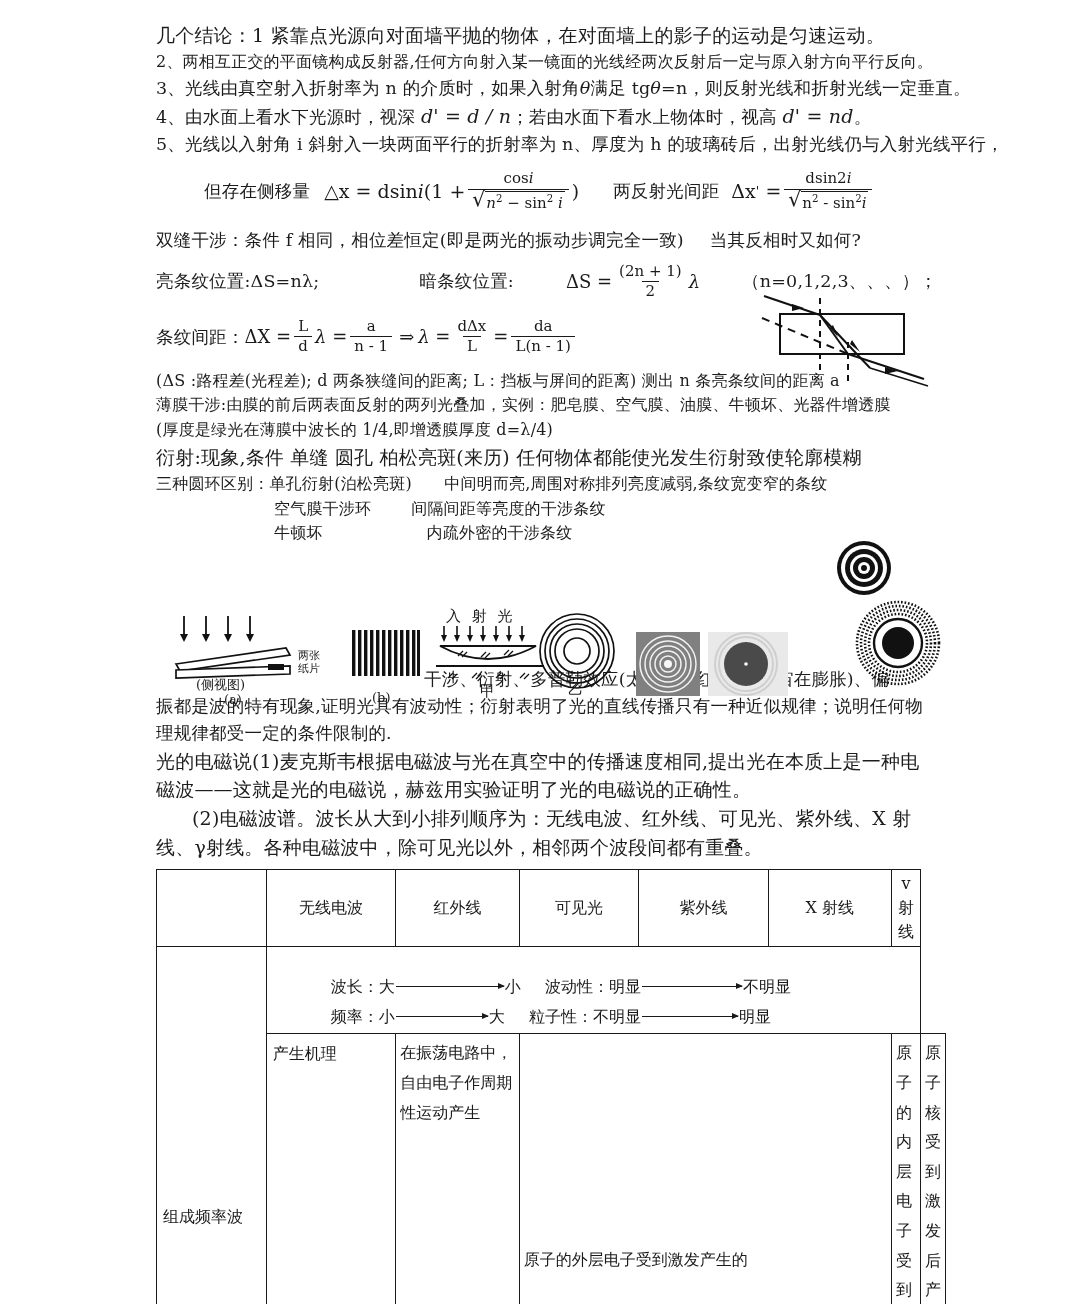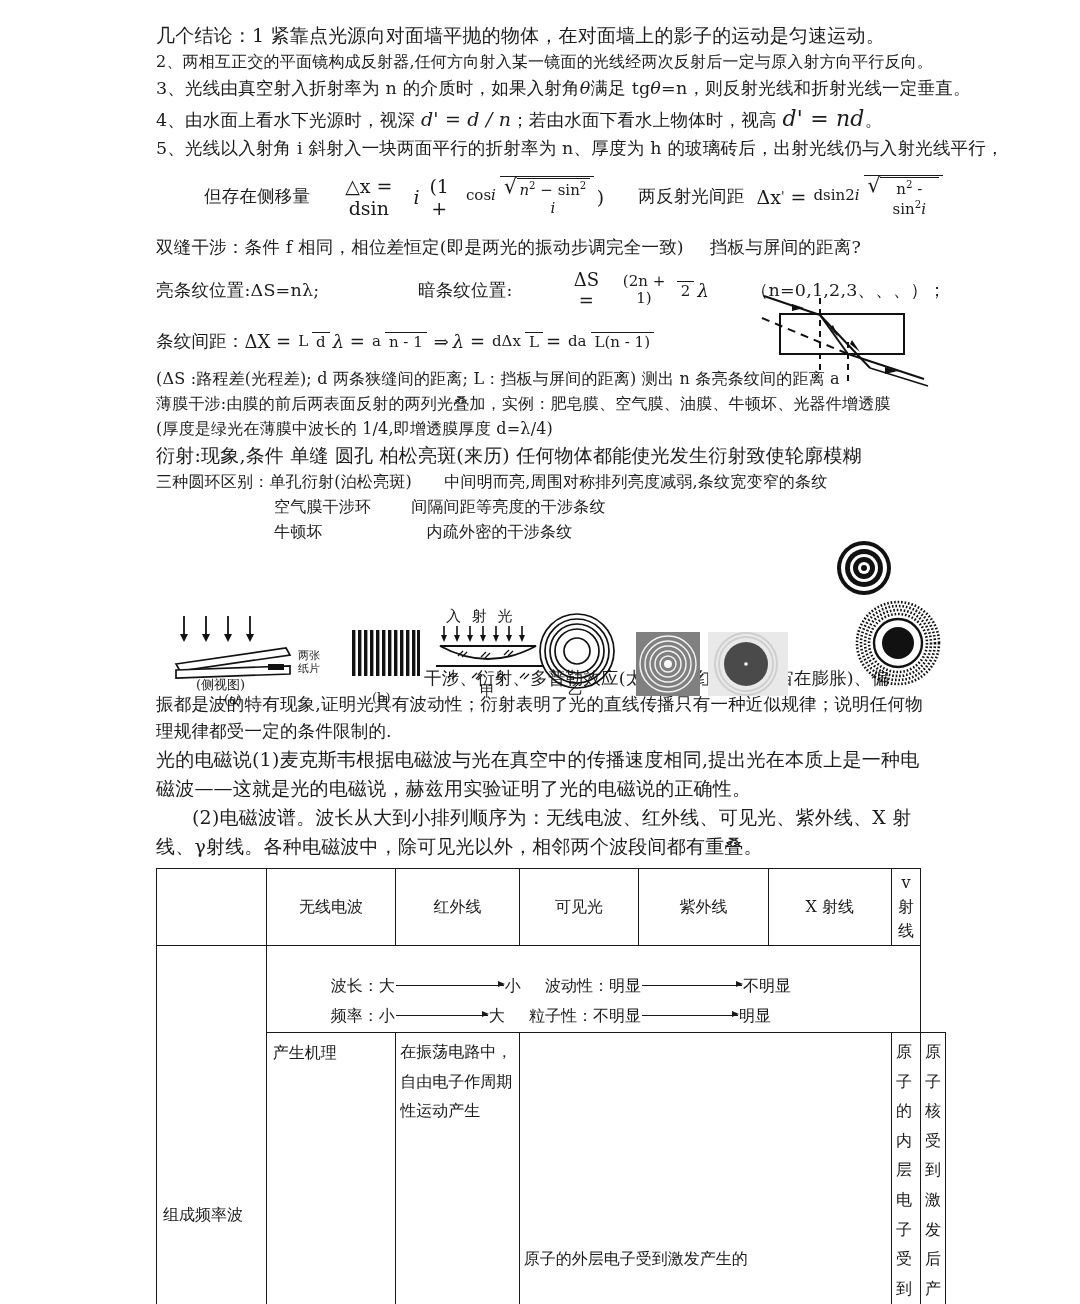--- a/index.html
+++ b/index.html
@@ -41,21 +41,21 @@
   
   .mrow {
     display: inline-flex;
     align-items: center;
     vertical-align: middle;
     font-family: "DejaVu Serif", "Liberation Serif", serif;
     text-align: center;
   }
   .frac {
     display: inline-flex;
-    flex-direction: row;
+    flex-direction: column;
     align-items: center;
     vertical-align: middle;
     margin: 0 3px;
     font-size: 15px;
     line-height: 1.15;
   }
   .frac .num { padding: 0 4px 1px 4px; }
   .frac .den { padding: 1px 4px 0 4px; border-top: 1.3px solid #1a1a1a; }
   .it { font-style: italic; }
   .sup { font-size: 0.68em; vertical-align: super; }
@@ -106,21 +106,21 @@
 
 <div class="page">
 <div class="content">
 
   <div class="ln big">几个结论：1 紧靠点光源向对面墙平抛的物体，在对面墙上的影子的运动是匀速运动。</div>
 
   <div class="ln small blk">2、两相互正交的平面镜构成反射器,任何方向射入某一镜面的光线经两次反射后一定与原入射方向平行反向。</div>
 
   <div class="ln blk"><span>3、光线由真空射入折射率为 n 的介质时，如果入射角</span><span class="it">θ</span><span>满足 tg</span><span class="it">θ</span><span>=n，则反射光线和折射光线一定垂直。</span></div>
 
-  <div class="ln blk"><span>4、由水面上看水下光源时，视深 </span><span class="it" style="font-size:19px">d' = d / n</span><span>；若由水面下看水上物体时，视高 </span><span class="it" style="font-size:22px">d' = nd</span><span>。</span></div>
+  <div class="ln blk"><span>4、由水面上看水下光源时，视深 </span><span class="it" style="font-size:19px">d' = d / n</span><span>；若由水面下看水上物体时，视高 </span><span class="it" style="font-size:19px">d' = nd</span><span>。</span></div>
 
   <div class="ln blk">5、光线以入射角 i 斜射入一块两面平行的折射率为 n、厚度为 h 的玻璃砖后，出射光线仍与入射光线平行，</div>
 
   <div style="height:14px"></div>
   <div style="display:flex; align-items:center; padding-left:34px;">
     <span class="ln" style="margin-right:14px"></span>
     <span class="ln" style="margin-right:14px">但存在侧移量</span>
     <span class="mrow" style="font-size:19px">
       <span>△x = dsin</span>
           <span class="it">i</span>
@@ -145,21 +145,21 @@
           <span class="rad">
                 <span class="sign">√</span>
                 <span class="body"><span>n</span><span class="sup">2</span> <span>- sin</span><span class="sup">2</span><span class="it">i</span></span>
               </span>
         </span>
       </span>
     </span>
   </div>
 
   <div style="height:16px"></div>
-  <div class="ln"><span>双缝干涉：条件 f 相同，相位差恒定(即是两光的振动步调完全一致)</span><span style="display:inline-block;width:26px"></span><span>挡板与屏间的距离?</span></div>
+  <div class="ln"><span>双缝干涉：条件 f 相同，相位差恒定(即是两光的振动步调完全一致)</span><span style="display:inline-block;width:26px"></span><span>当其反相时又如何?</span></div>
 
   <div style="height:10px; "></div>
   <div style="display:flex; align-items:center;gap:36px;">
     <span class="ln">亮条纹位置:ΔS=nλ;</span>
     <span style="display:inline-block;width:28px"></span>
     <span class="ln">暗条纹位置:</span>
     <span class="mrow" style="font-size:18px;margin-left:16px">
       <span>ΔS =</span>
       <span class="frac">
         <span class="num">(2n + 1)</span>

